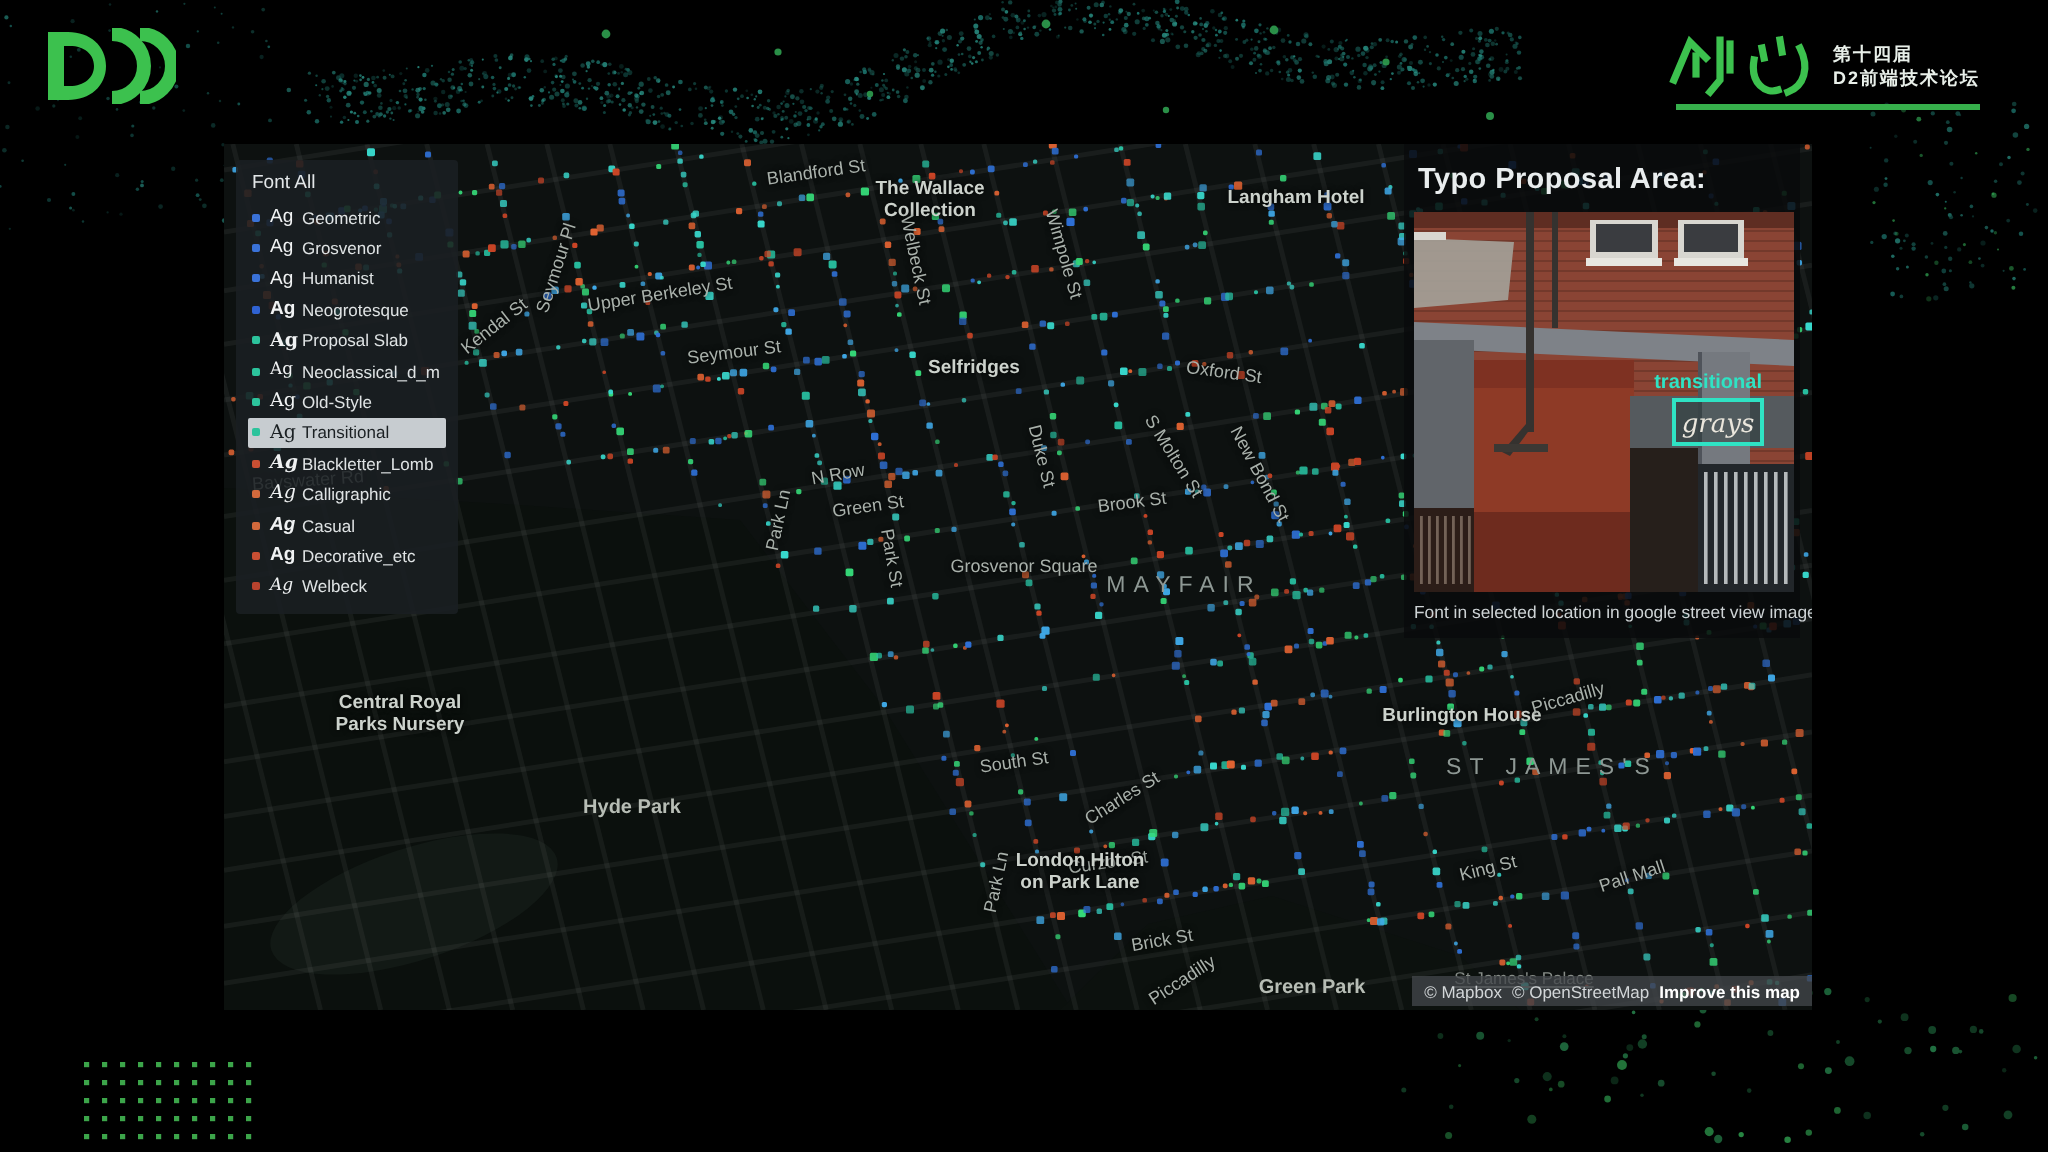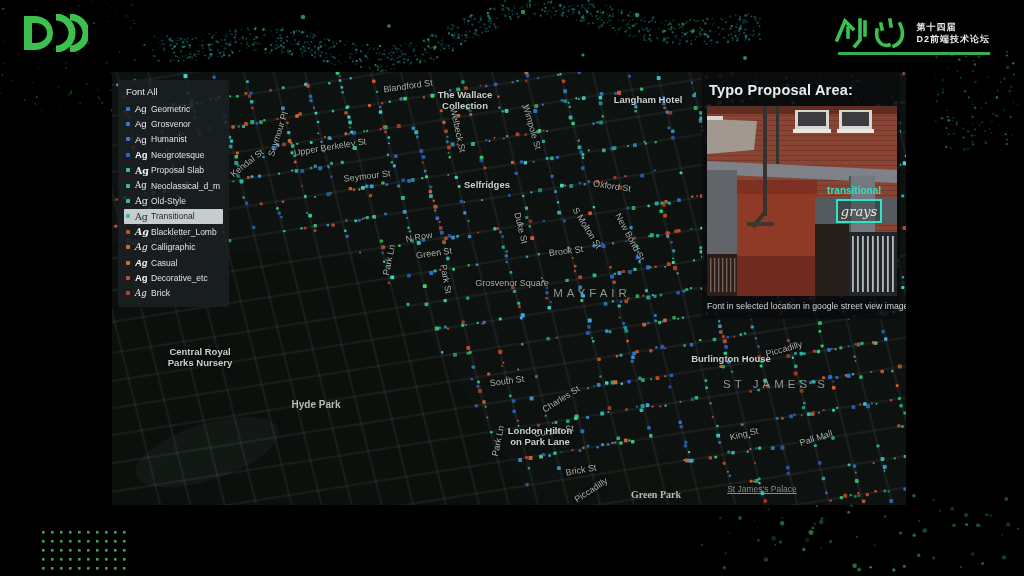--- a/index.html
+++ b/index.html
@@ -2654,29 +2654,34 @@
 Parks Nursery</span>
         <span class="mlabel park" style="left: 204px; top: 332px; transform: translate(-50%, -50%) rotate(0deg);">Hyde Park</span>
         <span class="mlabel street" style="left: 395px; top: 309px; transform: translate(-50%, -50%) rotate(-8deg);">South St</span>
         <span class="mlabel street" style="left: 449px; top: 327px; transform: translate(-50%, -50%) rotate(-32deg);">Charles St</span>
         <span class="mlabel street" style="left: 442px; top: 359px; transform: translate(-50%, -50%) rotate(-8deg);">Curzon St</span>
         <span class="mlabel poi" style="left: 428px; top: 364px; transform: translate(-50%, -50%) rotate(0deg);">London Hilton
 on Park Lane</span>
         <span class="mlabel street" style="left: 386px; top: 369px; transform: translate(-50%, -50%) rotate(-78deg);">Park Ln</span>
         <span class="mlabel street" style="left: 469px; top: 398px; transform: translate(-50%, -50%) rotate(-10deg);">Brick St</span>
         <span class="mlabel street" style="left: 479px; top: 418px; transform: translate(-50%, -50%) rotate(-33deg);">Piccadilly</span>
-        <span class="mlabel park" style="left: 544px; top: 422px; transform: translate(-50%, -50%) rotate(0deg); font-family: Liberation Serif, serif;">Green Park</span>
+        <span class="mlabel park" style="left: 544px; top: 422px; transform: translate(-50%, -50%) rotate(0deg);">Green Park</span>
         <span class="mlabel poi" style="left: 619px; top: 286px; transform: translate(-50%, -50%) rotate(0deg);">Burlington House</span>
         <span class="mlabel street" style="left: 672px; top: 277px; transform: translate(-50%, -50%) rotate(-16deg);">Piccadilly</span>
         <span class="mlabel area" style="left: 664px; top: 312px; transform: translate(-50%, -50%) rotate(0deg);">ST JAMES'S</span>
         <span class="mlabel street" style="left: 632px; top: 362px; transform: translate(-50%, -50%) rotate(-14deg);">King St</span>
         <span class="mlabel street" style="left: 704px; top: 366px; transform: translate(-50%, -50%) rotate(-18deg);">Pall Mall</span>
         <span class="mlabel dim" style="left: 650px; top: 417px; transform: translate(-50%, -50%) rotate(0deg);">St James's Palace</span>
       </div>
 
+    <div class="attribution">
+      <span class="lnk">© Mapbox</span>
+      <span class="lnk">© OpenStreetMap</span>
+      <span class="improve">Improve this map</span>
+    </div>
 
     <div class="legend">
       <div class="legend-header">Font All</div>
       <div id="legend-rows">
           <div class="lrow">
             <span class="ldot" style="background: rgb(58, 114, 216);"></span>
             <span class="lglyph g-sans">Ag</span>
             <span class="llabel">Geometric</span>
           </div>
           <div class="lrow">
@@ -2730,21 +2735,21 @@
             <span class="llabel">Casual</span>
           </div>
           <div class="lrow">
             <span class="ldot" style="background: rgb(200, 79, 51);"></span>
             <span class="lglyph g-sans-bold">Ag</span>
             <span class="llabel">Decorative_etc</span>
           </div>
           <div class="lrow">
             <span class="ldot" style="background: rgb(184, 67, 46);"></span>
             <span class="lglyph g-script-light">Ag</span>
-            <span class="llabel">Brick</span>
+            <span class="llabel">Welbeck</span>
           </div>
         </div>
     </div>
 
     <div class="panel">
       <div class="panel-title">Typo Proposal Area:</div>
       <div class="sv-wrap">
         <svg id="streetview" width="190" height="190" viewBox="0 0 190 190">
             <rect x="0" y="0" width="190" height="190" fill="#8a4434"></rect>
             <rect x="0" y="4" width="190" height="1" fill="rgba(0,0,0,0.16)"></rect>

